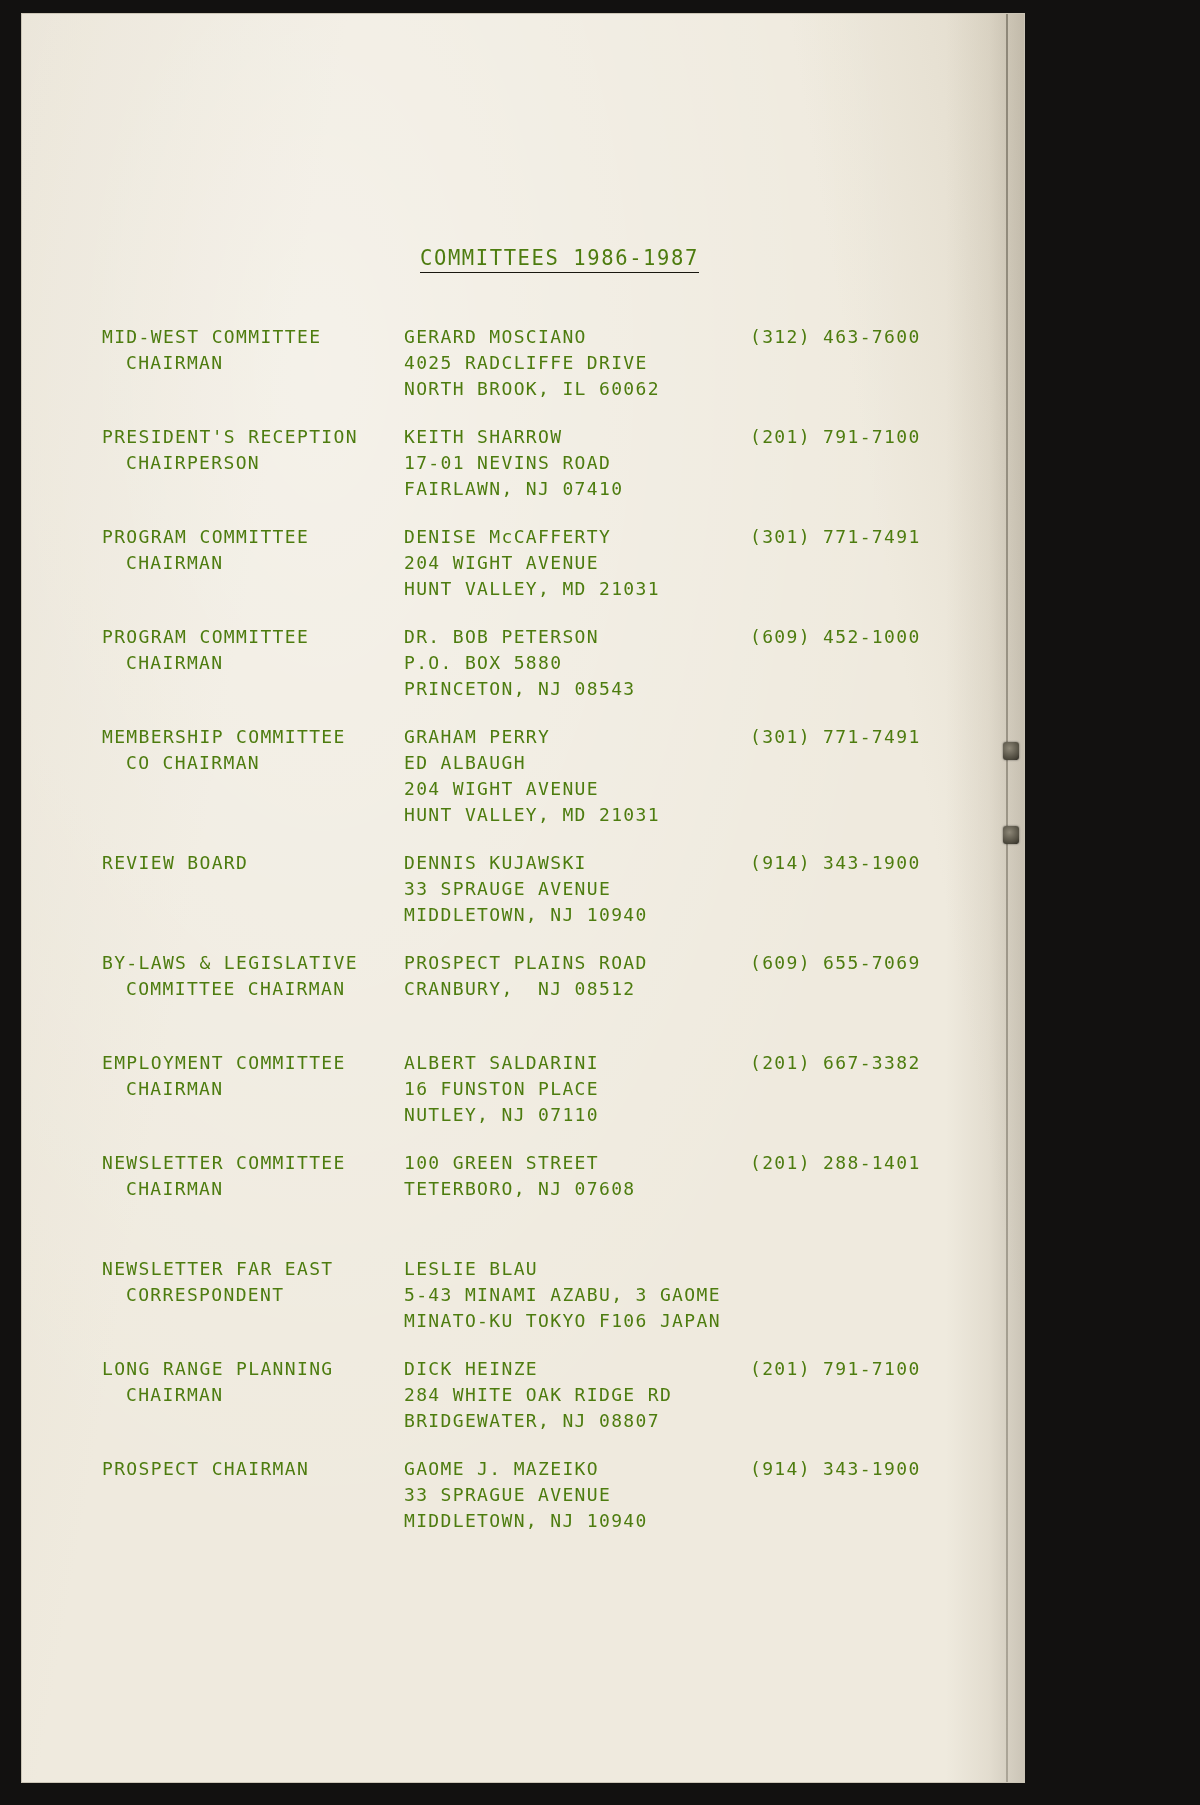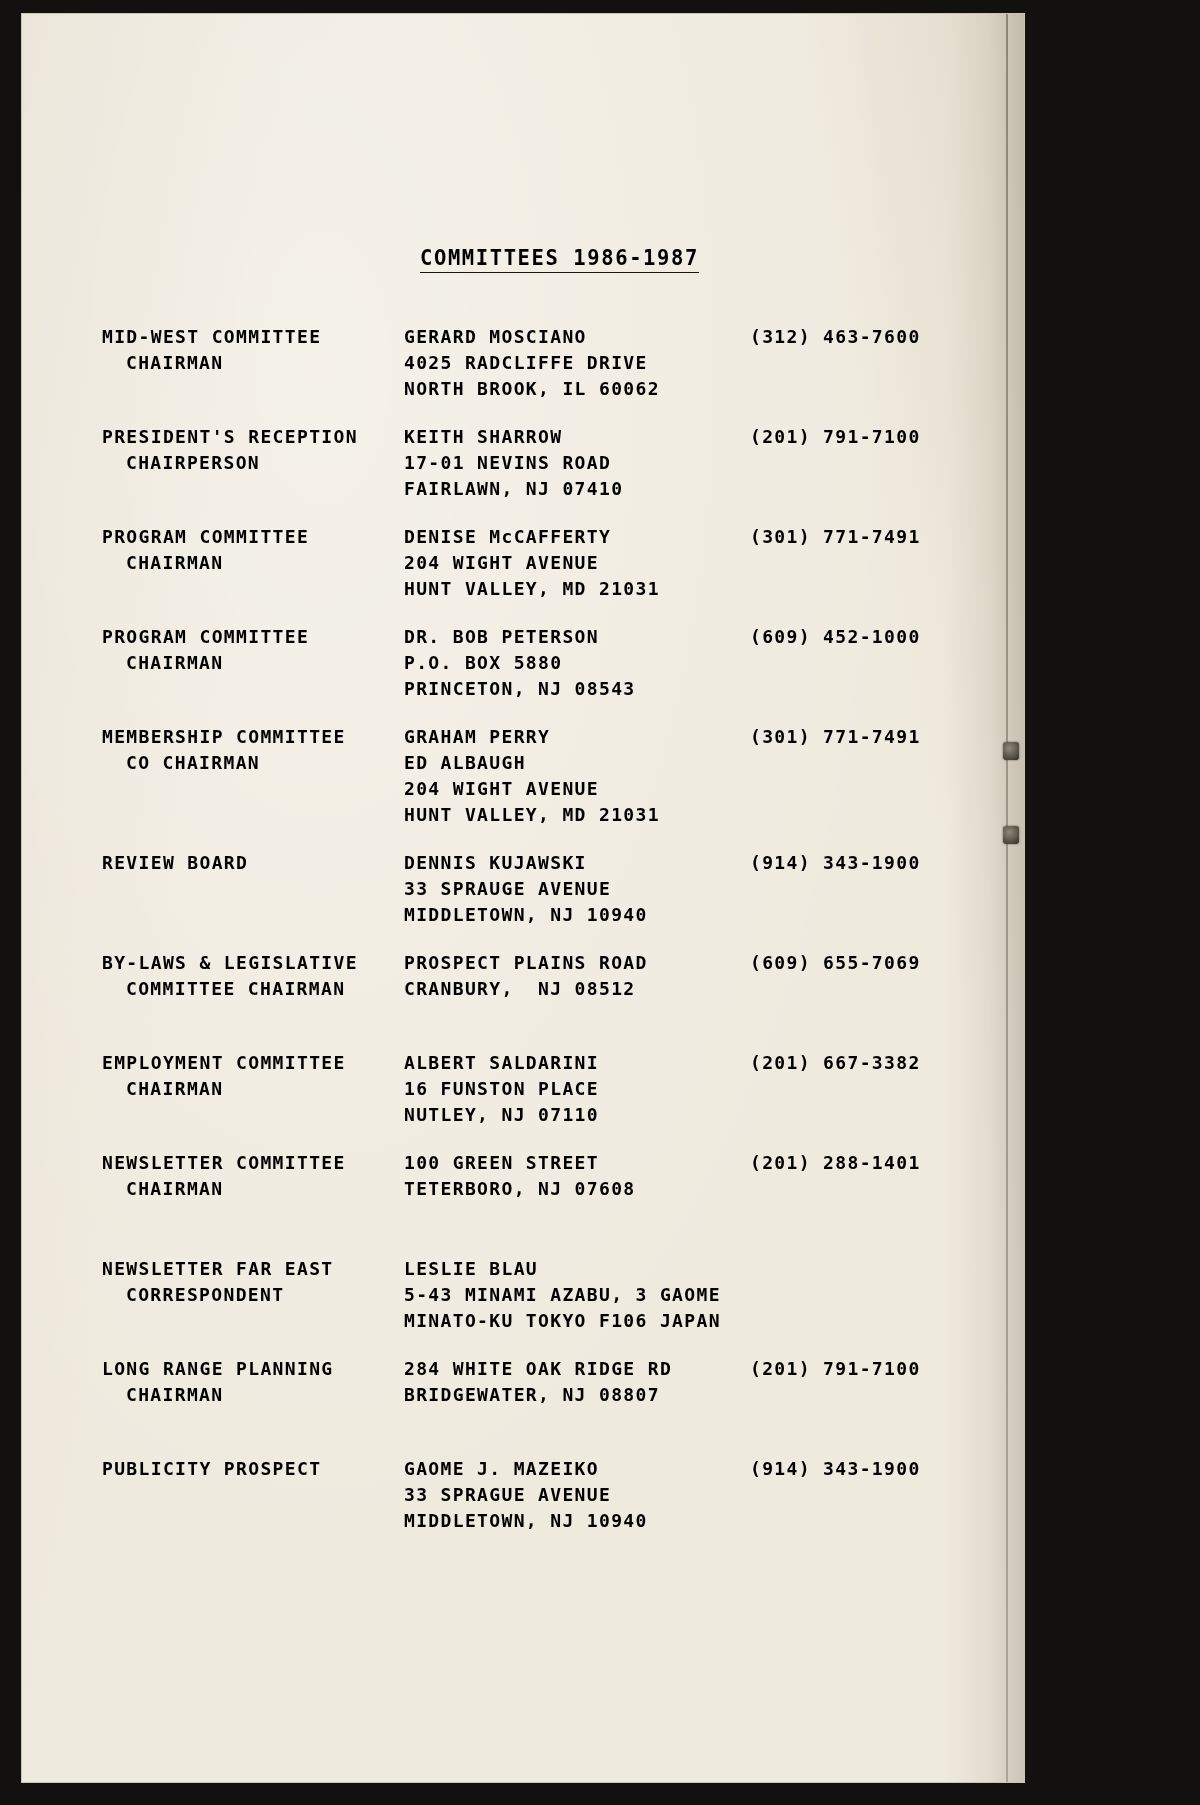--- a/index.html
+++ b/index.html
@@ -71,22 +71,21 @@
     box-shadow: 0 0 2px rgba(0,0,0,0.6);
   }
   .staple.s1 { top: 728px; }
   .staple.s2 { top: 812px; }
 
   
   .doc {
     position: absolute;
     left: 0; top: 0;
     width: 100%; height: 100%;
-    color: #000000;
-    font-weight: bold;
+    color: #4d7c0f;
   }
   .doc-title {
     position: absolute;
     left: 398px;
     top: 232px;
     font-size: 20.5px;
     letter-spacing: 1.6px;
     border-bottom: 1.5px solid #19170f;
     padding-bottom: 2px;
     white-space: pre;
@@ -236,27 +235,28 @@
           <div class="role"><span>NEWSLETTER FAR EAST</span><span class="role-line2">CORRESPONDENT</span></div>
           <div class="contact">
             <div>LESLIE BLAU</div>
             <div>5-43 MINAMI AZABU, 3 GAOME</div>
             <div>MINATO-KU TOKYO F106 JAPAN</div>
           </div>
         </div>
         <div class="entry" style="height: 78px;">
           <div class="role"><span>LONG RANGE PLANNING</span><span class="role-line2">CHAIRMAN</span></div>
           <div class="contact">
+            <div>DICK HEINZE</div>
             <div>284 WHITE OAK RIDGE RD</div>
             <div>BRIDGEWATER, NJ 08807</div>
           </div>
           <div class="phone">(201) 791-7100</div>
         </div>
         <div class="entry" style="height: 78px;">
-          <div class="role"><span>PUBLICITY PROSPECT</span></div>
+          <div class="role"><span>PROSPECT CHAIRMAN</span></div>
           <div class="contact">
             <div>GAOME J. MAZEIKO</div>
             <div>33 SPRAGUE AVENUE</div>
             <div>MIDDLETOWN, NJ 10940</div>
           </div>
           <div class="phone">(914) 343-1900</div>
         </div>
       </div>
   </div>
 </div>

